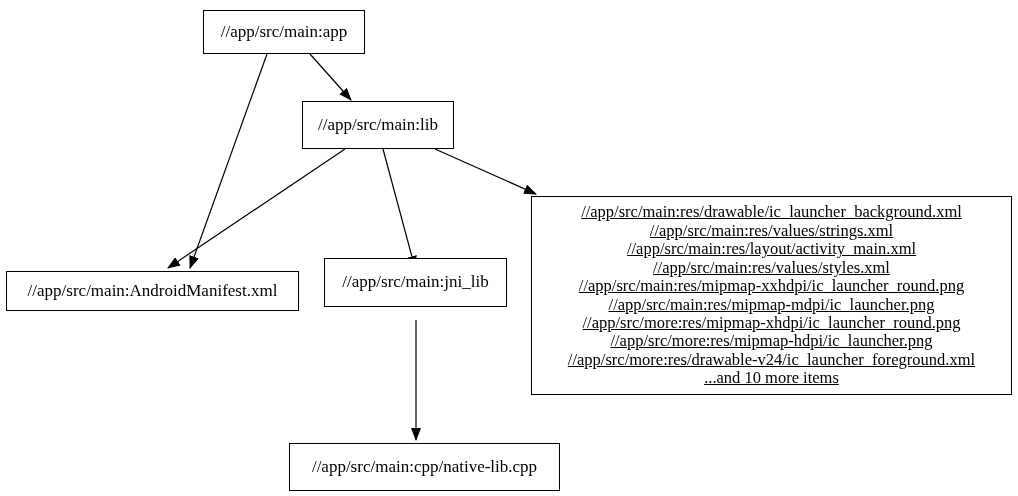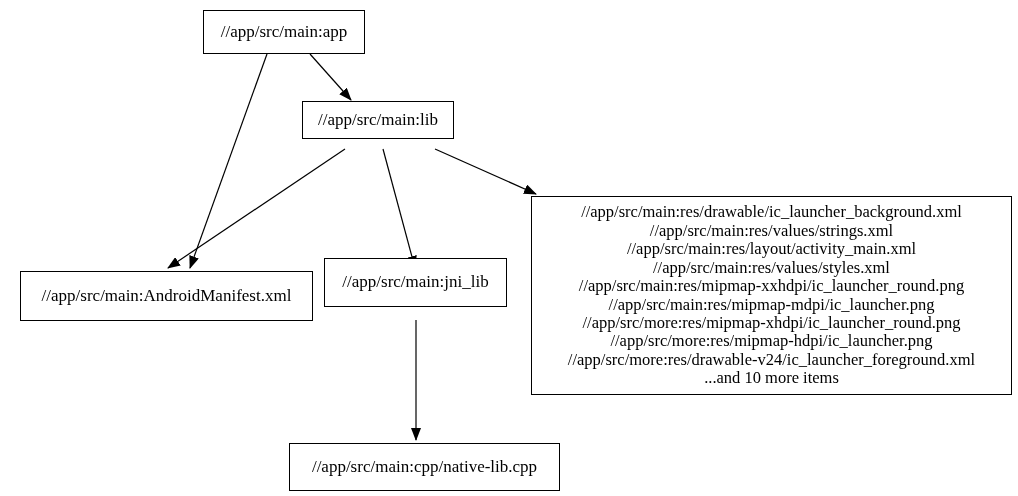--- a/index.html
+++ b/index.html
@@ -67,33 +67,33 @@
     <line class="edge" x1="345" y1="149" x2="168" y2="268" marker-end="url(#arrowhead)"></line>
     <line class="edge" x1="383" y1="149" x2="415" y2="268" marker-end="url(#arrowhead)"></line>
     <line class="edge" x1="435" y1="149" x2="536" y2="194" marker-end="url(#arrowhead)"></line>
     <line class="edge" x1="416" y1="320" x2="416" y2="440" marker-end="url(#arrowhead)"></line>
   </svg>
 
   <div class="node" style="left:203px; top:10px; width:162px; height:44px;">
     <span>//app/src/main:app</span>
   </div>
 
-  <div class="node" style="left:302px; top:101px; width:152px; height:38px;">
+  <div class="node" style="left:302px; top:101px; width:152px; height:48px;">
     <span>//app/src/main:lib</span>
   </div>
 
-  <div class="node" style="left:6px; top:271px; width:293px; height:50px;margin-left:14px;">
+  <div class="node" style="left:6px; top:271px; width:293px; height:40px;">
     <span>//app/src/main:AndroidManifest.xml</span>
   </div>
 
   <div class="node" style="left:324px; top:258px; width:183px; height:49px;">
     <span>//app/src/main:jni_lib</span>
   </div>
 
-  <div class="node multi" style="left:531px; top:196px; width:481px; height:199px;">
+  <div class="node multi" style="left:531px; top:196px; width:481px; height:199px;text-decoration:underline;">
     <span class="res-line">//app/src/main:res/drawable/ic_launcher_background.xml</span>
     <span class="res-line">//app/src/main:res/values/strings.xml</span>
     <span class="res-line">//app/src/main:res/layout/activity_main.xml</span>
     <span class="res-line">//app/src/main:res/values/styles.xml</span>
     <span class="res-line">//app/src/main:res/mipmap-xxhdpi/ic_launcher_round.png</span>
     <span class="res-line">//app/src/main:res/mipmap-mdpi/ic_launcher.png</span>
     <span class="res-line">//app/src/more:res/mipmap-xhdpi/ic_launcher_round.png</span>
     <span class="res-line">//app/src/more:res/mipmap-hdpi/ic_launcher.png</span>
     <span class="res-line">//app/src/more:res/drawable-v24/ic_launcher_foreground.xml</span>
     <span class="res-line">...and 10 more items</span>

